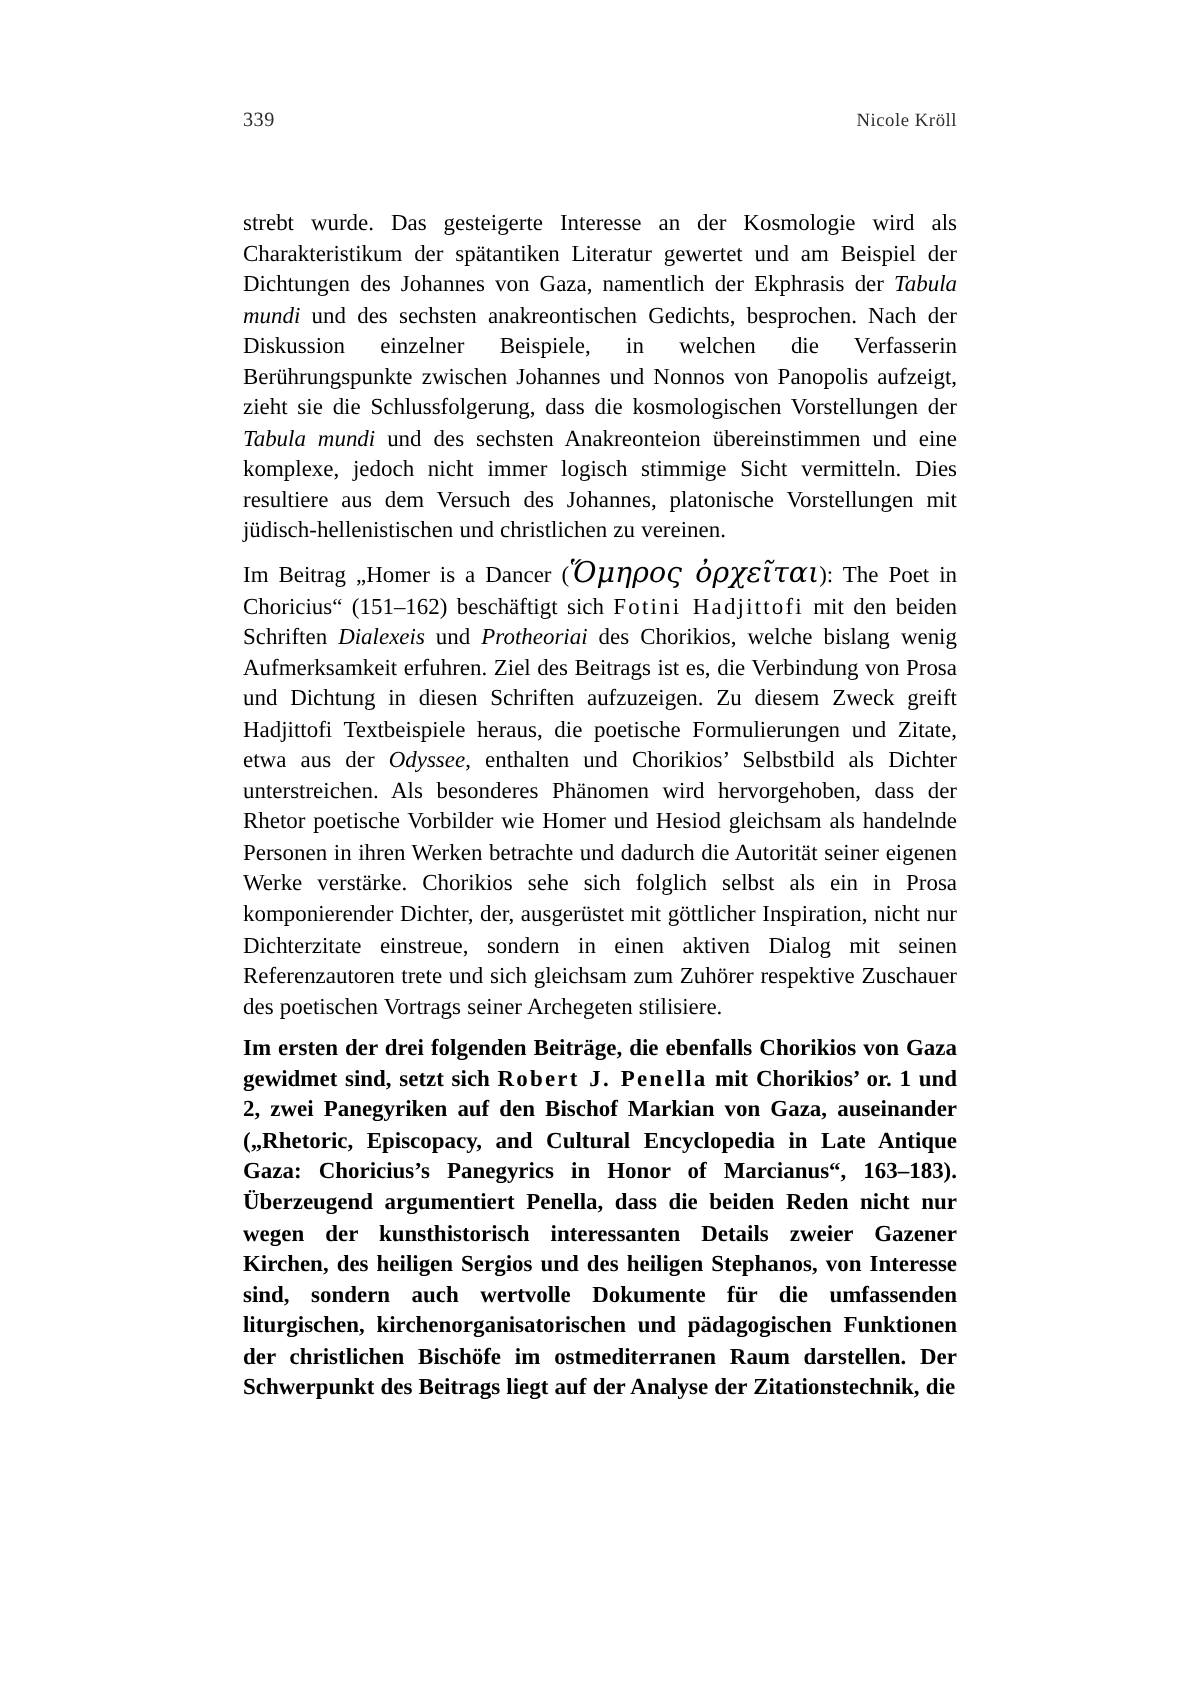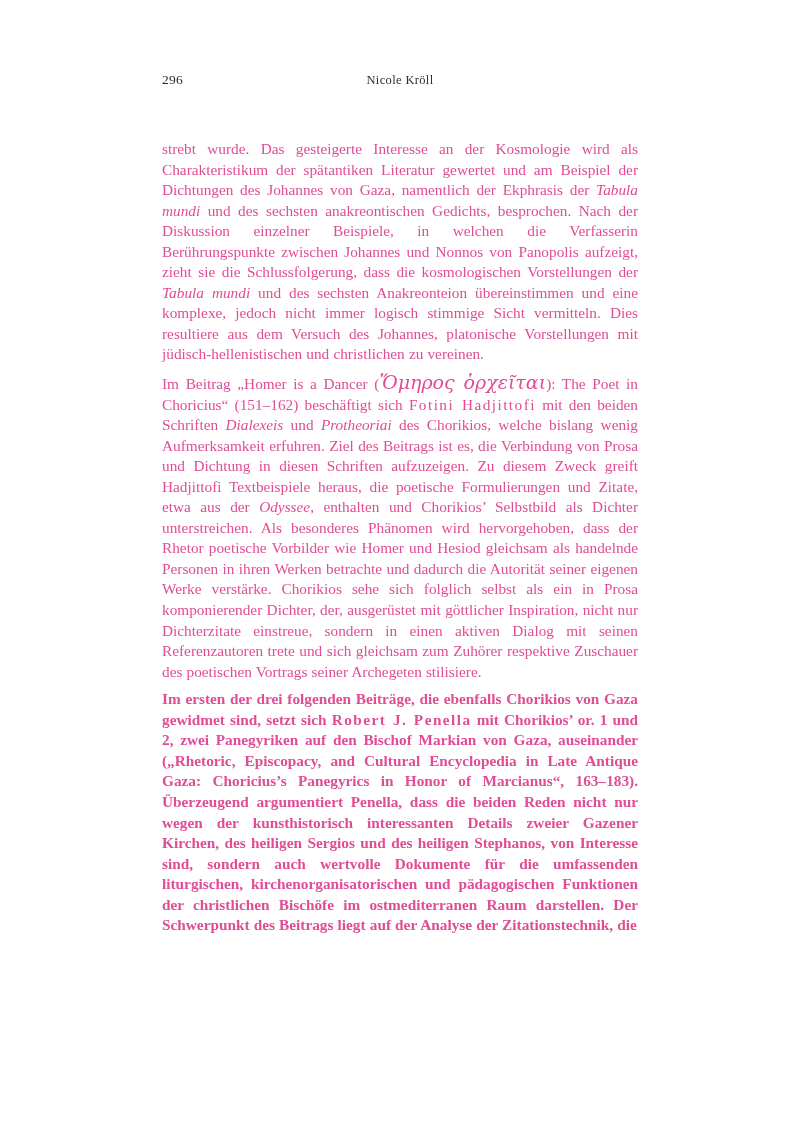--- a/index.html
+++ b/index.html
@@ -31,41 +31,41 @@
     top: 0;
     font-size: 13.5px;
     letter-spacing: 0.3px;
     color: #2a2a2a;
   }
   .head-title {
     position: absolute;
     left: 0;
     top: 1px;
     width: 476px;
-    text-align: center;
+    text-align: right;
     font-size: 12.5px;
     letter-spacing: 0.35px;
     color: #2f2f2f;
   }
 
   
   .textblock {
     position: absolute;
     top: 139px;
     left: 162px;
     width: 476px;
   }
   p.para {
     margin: 0 0 7px 0;
     font-size: 15.3px;
     line-height: 20.55px;
     text-align: justify;
     text-justify: inter-word;
     word-spacing: 0.02em;
-    color: #ec4899;
+    color: #000000;
     -webkit-font-smoothing: antialiased;
   }
   p.para:last-child { margin-bottom: 0; font-weight: bold; }
 
   i, .it { font-style: italic; }
   .sp { letter-spacing: 1.45px; }
   .grk {
     font-family: "DejaVu Serif", "Liberation Serif", serif;
     font-style: italic;
     font-size: 19px;
@@ -73,21 +73,21 @@
 
   
   .page { filter: saturate(0.9); }
 </style>
 </head>
 <body>
 
 <div class="page">
 
   <div class="running-head">
-    <span class="folio">296</span>
+    <span class="folio">339</span>
     <span class="head-title">Nicole Kröll</span>
   </div>
 
   <div class="textblock">
     <p class="para"><span>strebt wurde. Das gesteigerte Interesse an der Kosmologie wird als Charakteristikum der spätantiken Literatur gewertet und am Beispiel der Dichtungen des Johannes von Gaza, namentlich der Ekphrasis der </span><span class="it">Tabula mundi</span><span> und des sechsten anakreontischen Gedichts, besprochen. Nach der Diskussion einzelner Beispiele, in welchen die Verfasserin Berührungspunkte zwischen Johannes und Nonnos von Panopolis aufzeigt, zieht sie die Schlussfolgerung, dass die kosmologischen Vorstellungen der </span><span class="it">Tabula mundi</span><span> und des sechsten Anakreonteion übereinstimmen und eine komplexe, jedoch nicht immer logisch stimmige Sicht vermitteln. Dies resultiere aus dem Versuch des Johannes, platonische Vorstellungen mit jüdisch-hellenistischen und christlichen zu vereinen.</span></p>
     <p class="para"><span>Im Beitrag „Homer is a Dancer (</span><span class="grk">Ὅμηρος ὀρχεῖται</span><span>): The Poet in Choricius“ (151–162) beschäftigt sich </span><span class="sp">Fotini Hadjittofi</span><span> mit den beiden Schriften </span><span class="it">Dialexeis</span><span> und </span><span class="it">Protheoriai</span><span> des Chorikios, welche bislang wenig Aufmerksamkeit erfuhren. Ziel des Beitrags ist es, die Verbindung von Prosa und Dichtung in diesen Schriften aufzuzeigen. Zu diesem Zweck greift Hadjittofi Textbeispiele heraus, die poetische Formulierungen und Zitate, etwa aus der </span><span class="it">Odyssee</span><span>, enthalten und Chorikios’ Selbstbild als Dichter unterstreichen. Als besonderes Phänomen wird hervorgehoben, dass der Rhetor poetische Vorbilder wie Homer und Hesiod gleichsam als handelnde Personen in ihren Werken betrachte und dadurch die Autorität seiner eigenen Werke verstärke. Chorikios sehe sich folglich selbst als ein in Prosa komponierender Dichter, der, ausgerüstet mit göttlicher Inspiration, nicht nur Dichterzitate einstreue, sondern in einen aktiven Dialog mit seinen Referenzautoren trete und sich gleichsam zum Zuhörer respektive Zuschauer des poetischen Vortrags seiner Archegeten stilisiere.</span></p>
     <p class="para"><span>Im ersten der drei folgenden Beiträge, die ebenfalls Chorikios von Gaza gewidmet sind, setzt sich </span><span class="sp">Robert J. Penella</span><span> mit Chorikios’ or. 1 und 2, zwei Panegyriken auf den Bischof Markian von Gaza, auseinander („Rhetoric, Episcopacy, and Cultural Encyclopedia in Late Antique Gaza: Choricius’s Panegyrics in Honor of Marcianus“, 163–183). Überzeugend argumentiert Penella, dass die beiden Reden nicht nur wegen der kunsthistorisch interessanten Details zweier Gazener Kirchen, des heiligen Sergios und des heiligen Stephanos, von Interesse sind, sondern auch wertvolle Dokumente für die umfassenden liturgischen, kirchenorganisatorischen und pädagogischen Funktionen der christlichen Bischöfe im ostmediterranen Raum darstellen. Der Schwerpunkt des Beitrags liegt auf der Analyse der Zitationstechnik, die</span></p>
   </div>
 
 </div>

